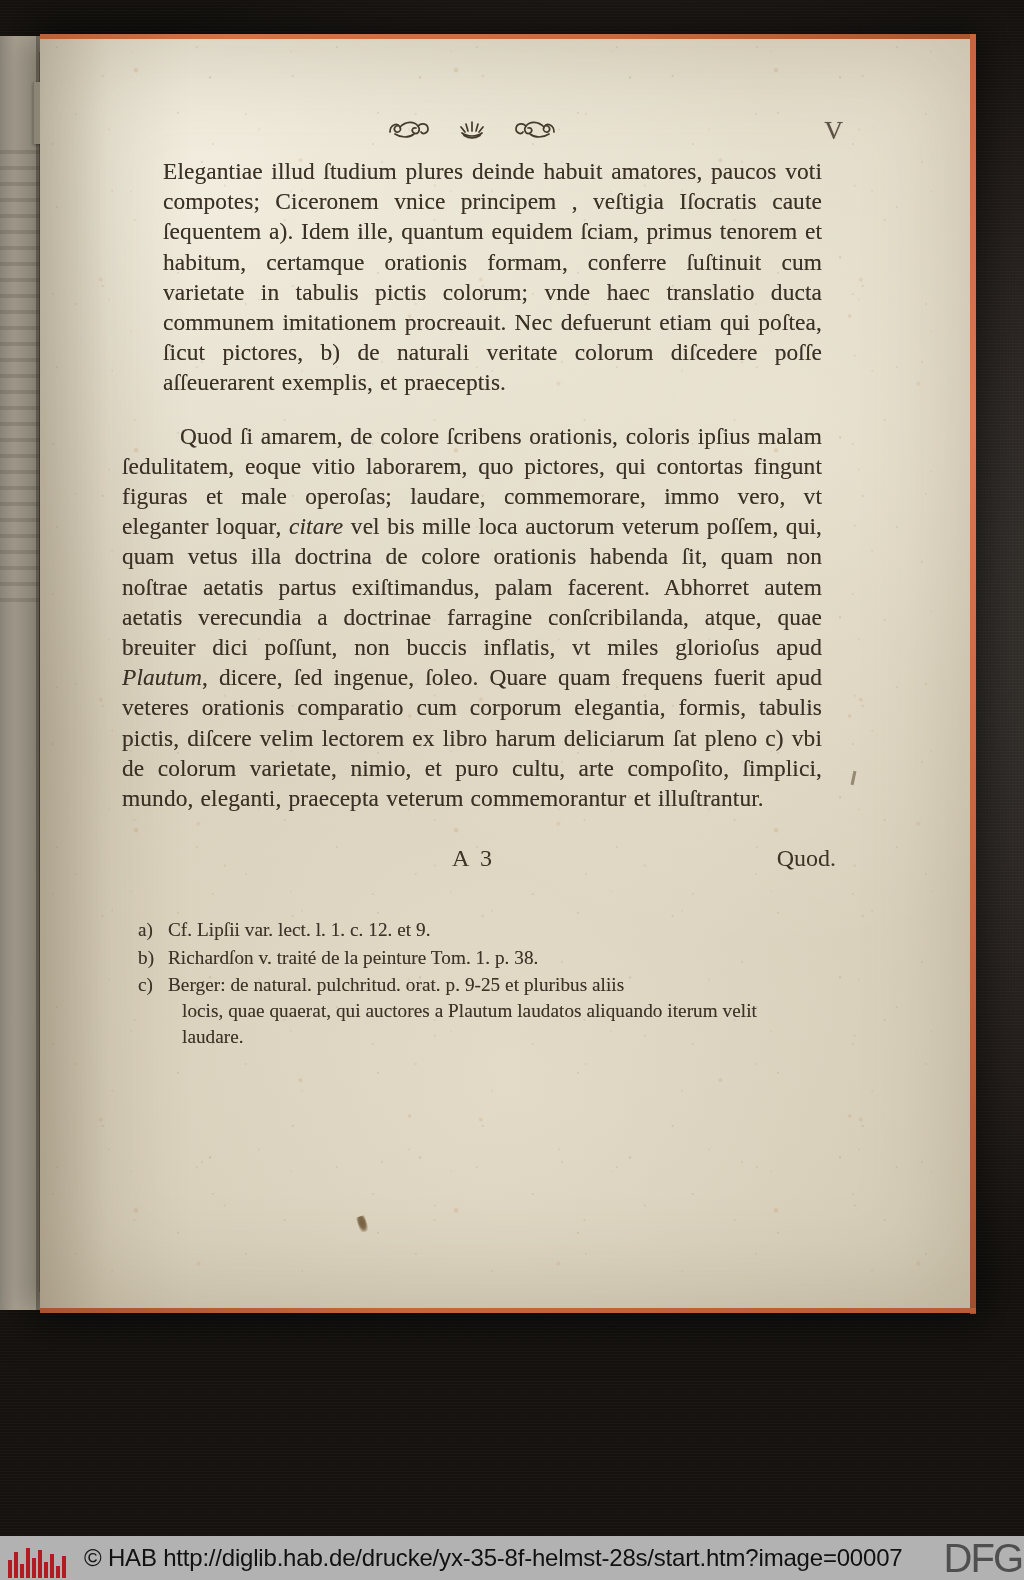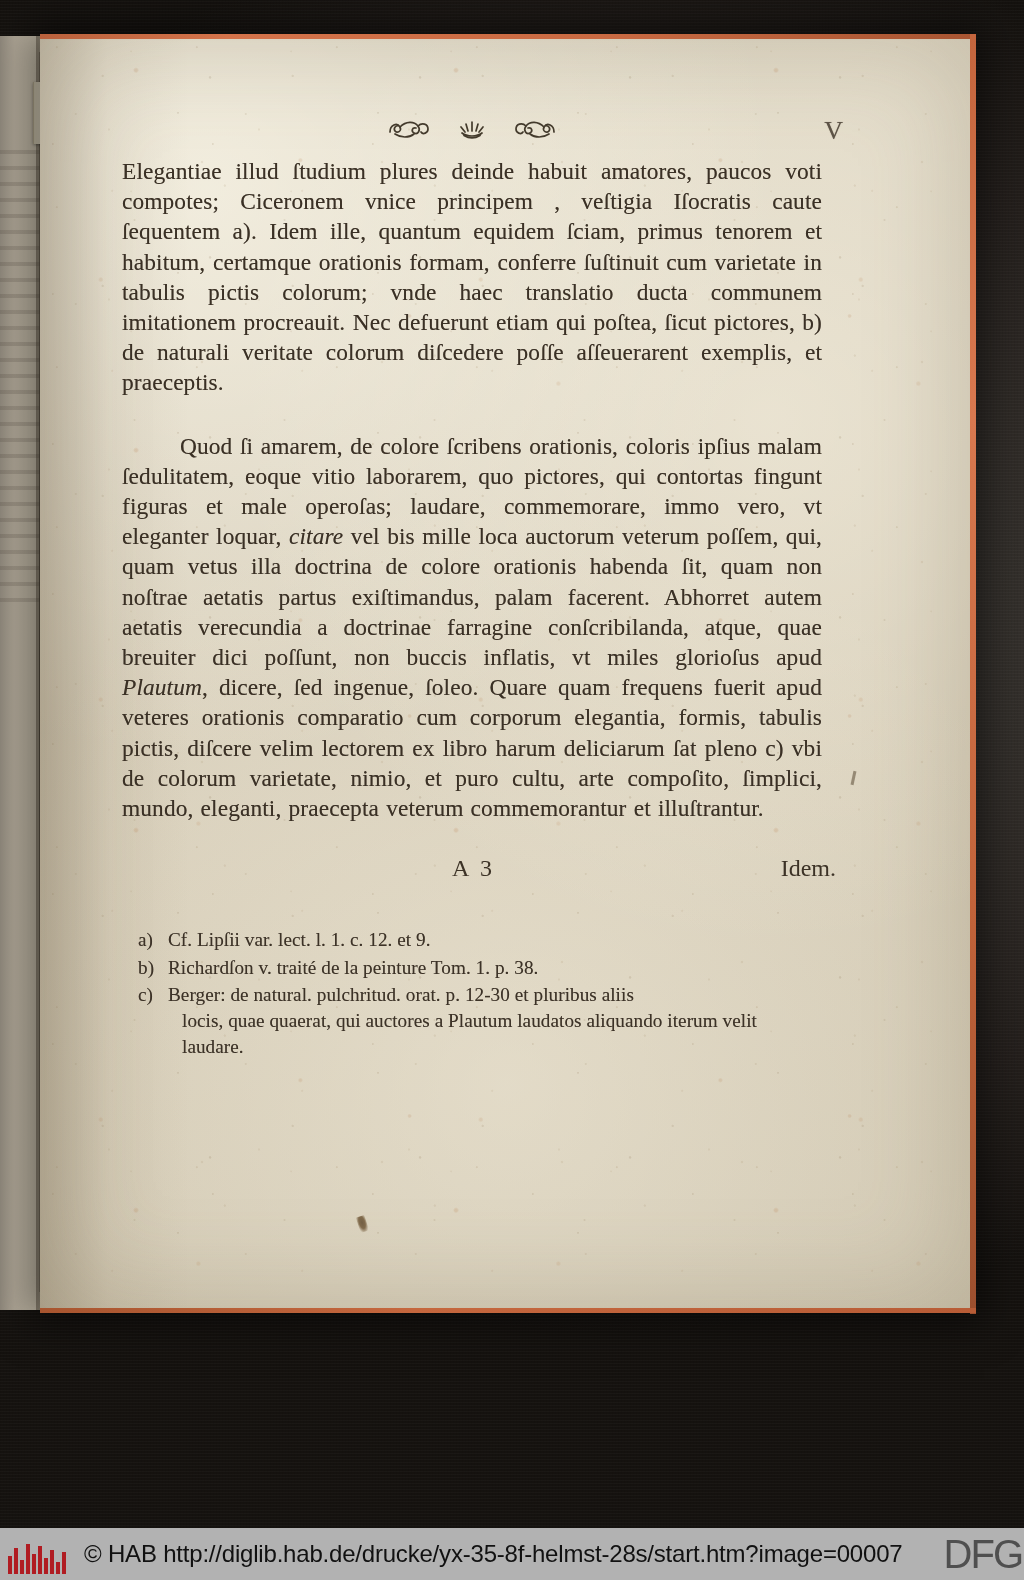--- a/index.html
+++ b/index.html
@@ -199,22 +199,22 @@
     font-size: 23.4px;
     line-height: 30.2px;
     color: #3a3025;
     text-align: justify;
     text-align-last: left;
     letter-spacing: 0.1px;
     word-spacing: 1.2px;
     text-shadow: 0 0 0.6px rgba(58,48,37,0.45);
     margin: 0;
   }
-  .para.first { margin-top: 2px; }
-  .para.second { margin-top: 33px; text-indent: 58px; }
+  .para.first { margin-top: 2px; margin-left: 41px; }
+  .para.second { margin-top: 23px; text-indent: 58px; }
   .para i { font-style: italic; }
 
   .sig-row {
     position: relative;
     margin-top: 32px;
     height: 34px;
     font-size: 24px;
     color: #3c3226;
   }
   .sig-mark {
@@ -263,21 +263,21 @@
     width: 3px; height: 14px;
     background: rgba(90,74,52,0.55);
     transform: rotate(12deg);
     z-index: 13;
   }
 
   
   .footer-bar {
     position: absolute;
     left: 0; bottom: 0;
-    width: 1024px; height: 52px;
+    width: 1024px; height: 44px;
     background: #b2b2b2;
     display: flex;
     align-items: center;
     z-index: 30;
     overflow: hidden;
   }
   .hab-logo {
     width: 62px; height: 40px;
     margin-left: 6px;
     flex: 0 0 auto;
@@ -369,35 +369,35 @@
         </div>
         <div class="folio">V</div>
       </div>
 
       <p class="para first">Elegantiae illud ſtudium plures deinde habuit amatores, paucos voti compotes; Ciceronem vnice principem , veſtigia Iſocratis caute ſequentem a). Idem ille, quantum equidem ſciam, primus tenorem et habitum, certamque orationis formam, conferre ſuſtinuit cum varietate in tabulis pictis colorum; vnde haec translatio ducta communem imitationem procreauit. Nec defuerunt etiam qui poſtea, ſicut pictores, b) de naturali veritate colorum diſcedere poſſe aſſeuerarent exemplis, et praeceptis.</p>
 
       <p class="para second"><span>Quod ſi amarem, de colore ſcribens orationis, coloris ipſius malam ſedulitatem, eoque vitio laborarem, quo pictores, qui contortas fingunt figuras et male operoſas; laudare, commemorare, immo vero, vt eleganter loquar, </span><i>citare</i><span> vel bis mille loca auctorum veterum poſſem, qui, quam vetus illa doctrina de colore orationis habenda ſit, quam non noſtrae aetatis partus exiſtimandus, palam facerent. Abhorret autem aetatis verecundia a doctrinae farragine conſcribilanda, atque, quae breuiter dici poſſunt, non buccis inflatis, vt miles glorioſus apud </span><i>Plautum</i><span>, dicere, ſed ingenue, ſoleo. Quare quam frequens fuerit apud veteres orationis comparatio cum corporum elegantia, formis, tabulis pictis, diſcere velim lectorem ex libro harum deliciarum ſat pleno c) vbi de colorum varietate, nimio, et puro cultu, arte compoſito, ſimplici, mundo, eleganti, praecepta veterum commemorantur et illuſtrantur.</span></p>
 
       <div class="sig-row">
         <span class="sig-mark">A 3</span>
-        <span class="catchword">Idem.</span>
+        <span class="catchword">Quod.</span>
       </div>
 
       <div class="notes">
         <div class="note">
           <span class="marker">a)</span>
           <span class="body">Cf. Lipſii var. lect. l. 1. c. 12. et 9.</span>
         </div>
         <div class="note">
           <span class="marker">b)</span>
           <span class="body">Richardſon v. traité de la peinture Tom. 1. p. 38.</span>
         </div>
         <div class="note wrap">
           <span class="marker">c)</span>
-          <span class="body">Berger: de natural. pulchritud. orat. p. 12-30 et pluribus aliis</span>
+          <span class="body">Berger: de natural. pulchritud. orat. p. 9-25 et pluribus aliis</span>
           <span class="cont">locis, quae quaerat, qui auctores a Plautum laudatos aliquando iterum velit laudare.</span>
         </div>
       </div>
 
     </div>
   </div>
 
   <div class="footer-bar">
     <div class="hab-logo">
       <span style="height:18px"></span>

